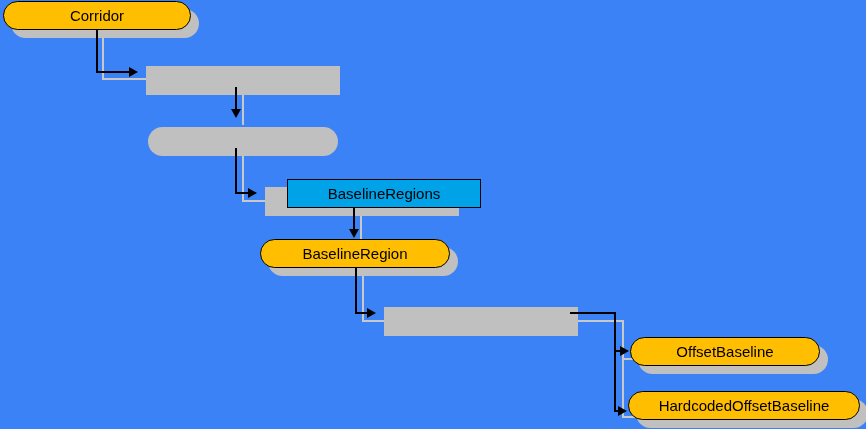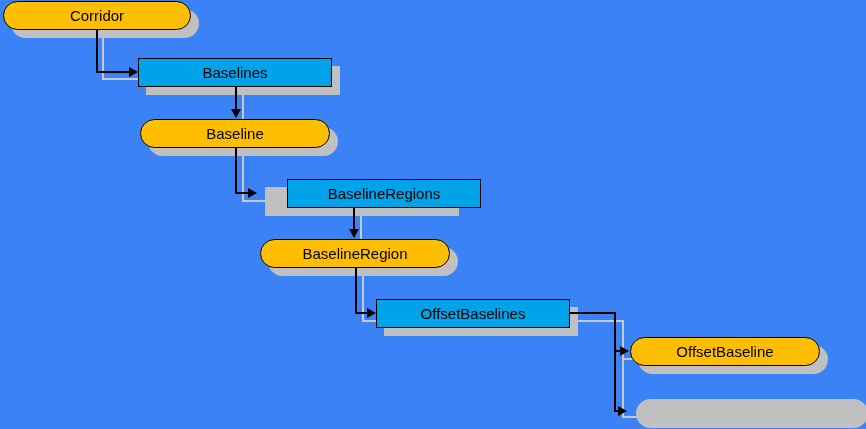--- a/index.html
+++ b/index.html
@@ -134,38 +134,32 @@
   <div class="seg v" style="left:614px; top:312px; height:100px;"></div>
   <div class="seg h" style="left:614px; top:350px; width:8px;"></div>
   <div class="arrow" style="left:620px; top:346px;"></div>
   <div class="seg h" style="left:614px; top:410px; width:6px;"></div>
   <div class="arrow" style="left:618px; top:406px;"></div>
 
   <div class="node rounded" style="left:3px; top:1px; width:188px; height:29px;">
     <span class="label">Corridor</span>
   </div>
 
-  <div class="node rect" style="left:138px; top:58px; width:194px; height:29px;">
-    <span class="label">Baselines</span>
-  </div>
 
-  <div class="node rounded" style="left:140px; top:119px; width:190px; height:29px;">
-    <span class="label">Baseline</span>
-  </div>
 
   <div class="node rect" style="left:257px; top:179px; width:194px; height:29px;margin-left:30px;">
     <span class="label">BaselineRegions</span>
   </div>
 
   <div class="node rounded" style="left:260px; top:239px; width:190px; height:29px;">
     <span class="label">BaselineRegion</span>
   </div>
 
-  <div class="node rect" style="left:376px; top:299px; width:194px; height:29px;">
-    <span class="label">OffsetBaselines</span>
-  </div>
 
   <div class="node rounded" style="left:630px; top:337px; width:190px; height:29px;text-align:center;">
     <span class="label">OffsetBaseline</span>
   </div>
 
+  <div class="node rounded" style="left:628px; top:391px; width:232px; height:29px;">
+    <span class="label">HardcodedOffsetBaseline</span>
+  </div>
 
 </div>
 
 </body></html>

